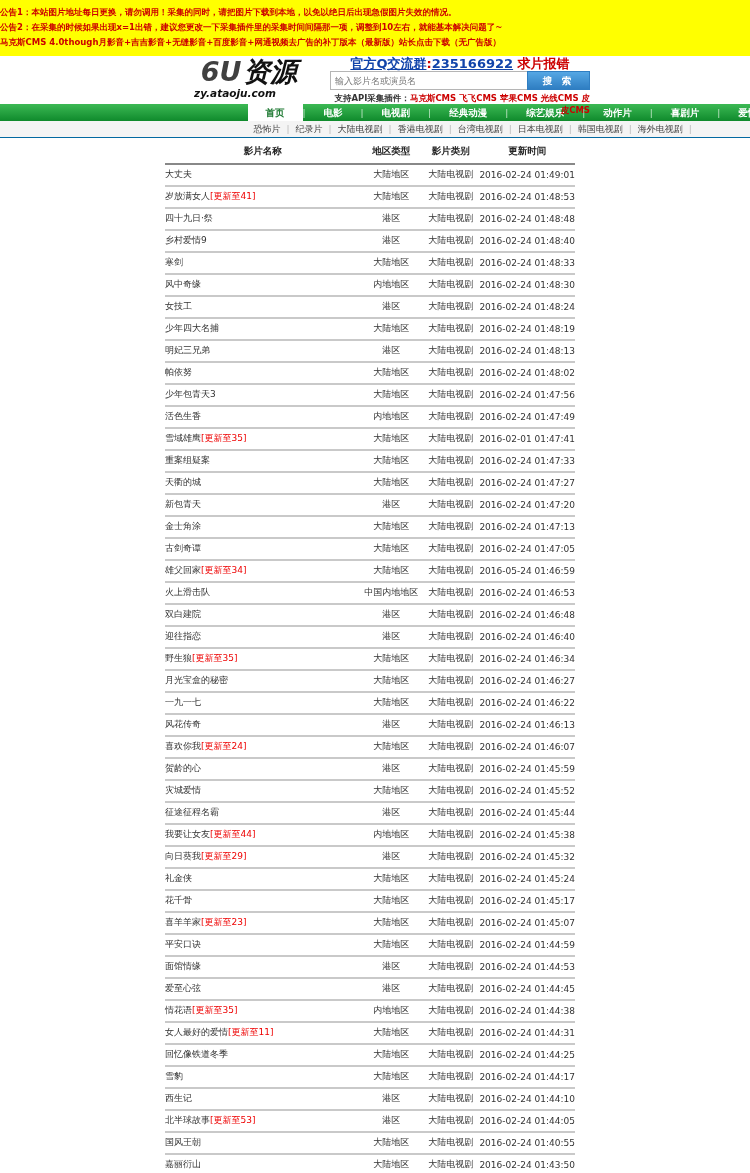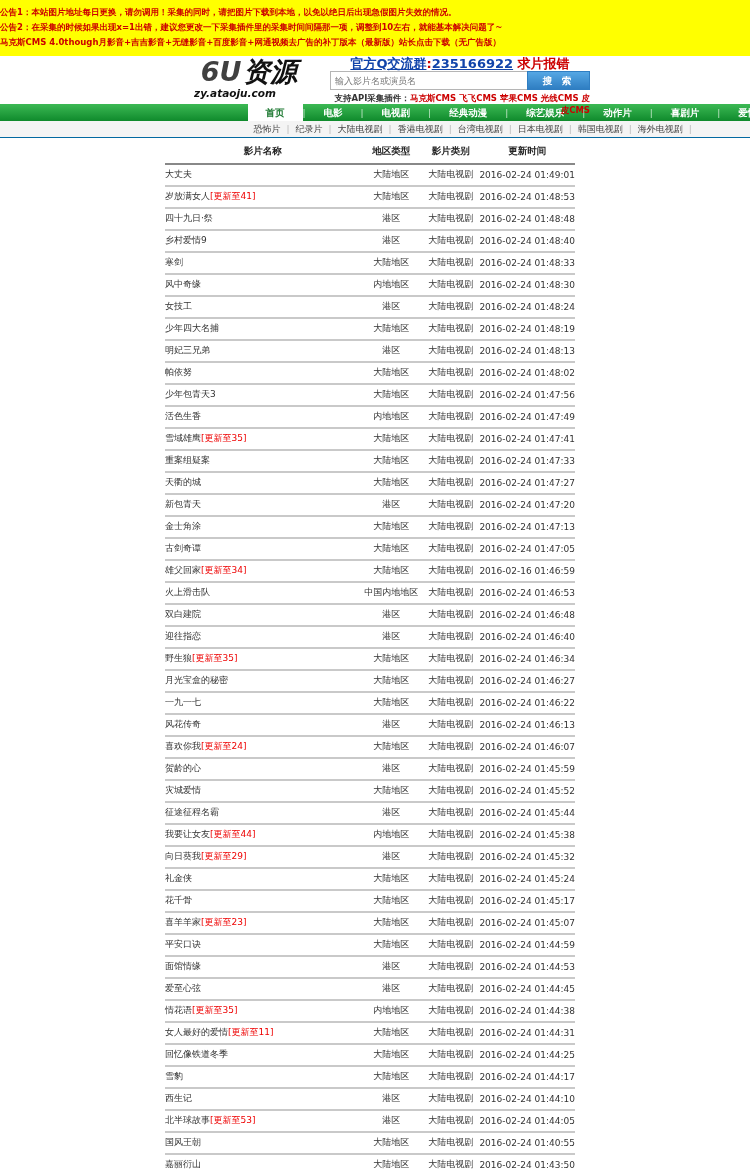--- a/index.html
+++ b/index.html
@@ -351,21 +351,21 @@
         <tr>
           <td class="c-name"><a>活色生香</a></td>
           <td class="c-region">内地地区</td>
           <td class="c-cat">大陆电视剧</td>
           <td class="c-time">2016-02-24 01:47:49</td>
         </tr>
         <tr>
           <td class="c-name"><a>雪域雄鹰</a><span class="tag-new">[更新至35]</span></td>
           <td class="c-region">大陆地区</td>
           <td class="c-cat">大陆电视剧</td>
-          <td class="c-time">2016-02-24 01:47:41</td>
+          <td class="c-time">2016-02-01 01:47:41</td>
         </tr>
         <tr>
           <td class="c-name"><a>重案组疑案</a></td>
           <td class="c-region">大陆地区</td>
           <td class="c-cat">大陆电视剧</td>
           <td class="c-time">2016-02-24 01:47:33</td>
         </tr>
         <tr>
           <td class="c-name"><a>天衢的城</a></td>
           <td class="c-region">大陆地区</td>
@@ -387,21 +387,21 @@
         <tr>
           <td class="c-name"><a>古剑奇谭</a></td>
           <td class="c-region">大陆地区</td>
           <td class="c-cat">大陆电视剧</td>
           <td class="c-time">2016-02-24 01:47:05</td>
         </tr>
         <tr>
           <td class="c-name"><a>雄父回家</a><span class="tag-new">[更新至34]</span></td>
           <td class="c-region">大陆地区</td>
           <td class="c-cat">大陆电视剧</td>
-          <td class="c-time">2016-02-16 01:46:59</td>
+          <td class="c-time">2016-05-24 01:46:59</td>
         </tr>
         <tr>
           <td class="c-name"><a>火上滑击队</a></td>
           <td class="c-region">中国内地地区</td>
           <td class="c-cat">大陆电视剧</td>
           <td class="c-time">2016-02-24 01:46:53</td>
         </tr>
         <tr>
           <td class="c-name"><a>双白建院</a></td>
           <td class="c-region">港区</td>

